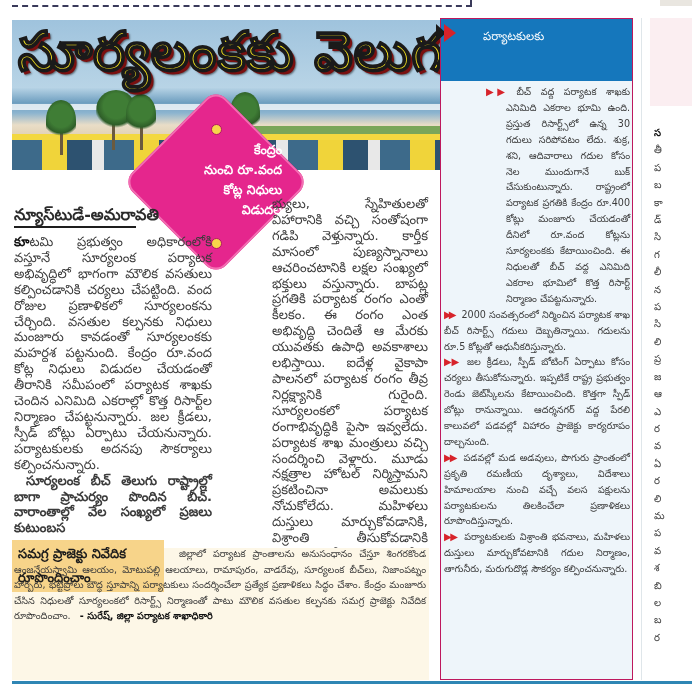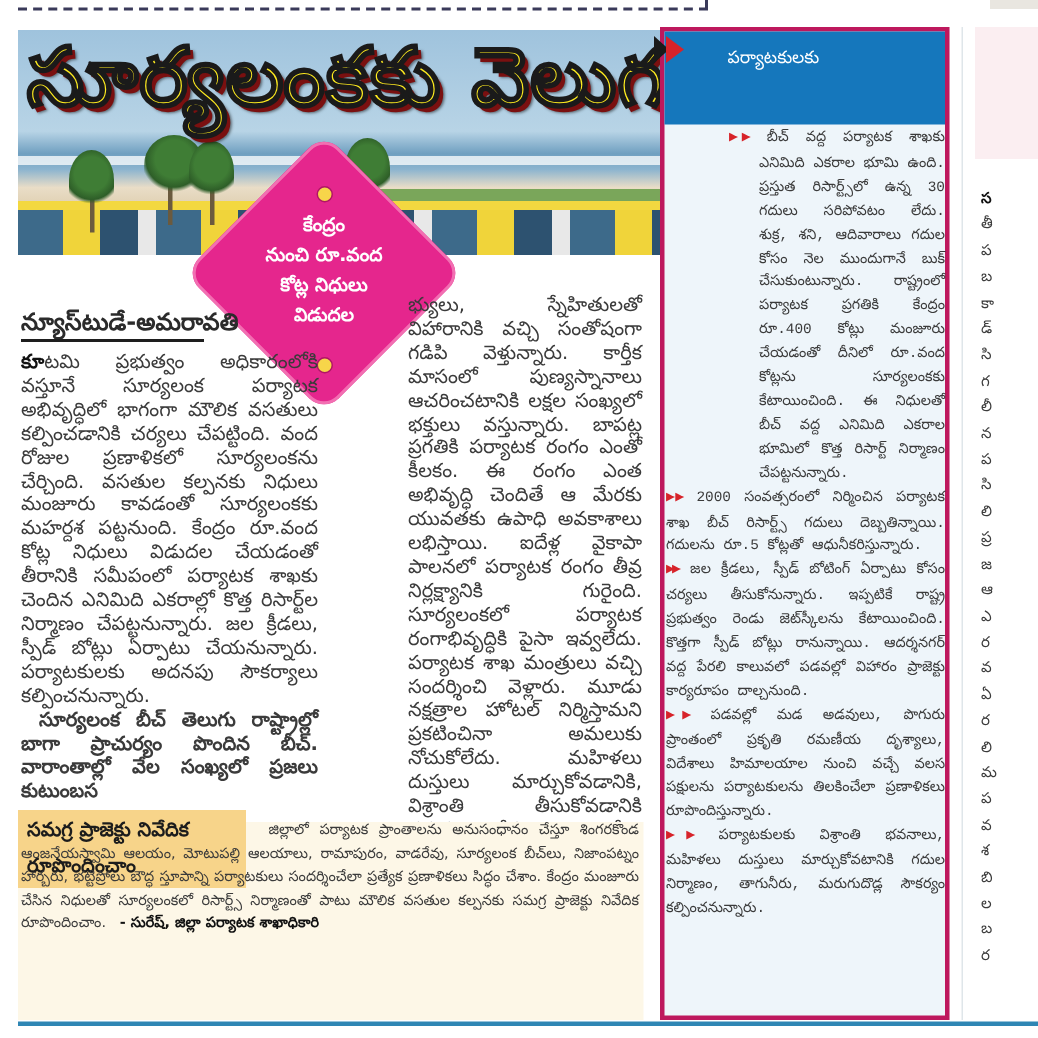--- a/index.html
+++ b/index.html
@@ -44,50 +44,50 @@
 
   
   .pink-diamond {
     position: absolute; left: 150px; top: 116px; width: 132px; height: 132px;
     transform: rotate(45deg); border-radius: 14px;
     background: #e5268d;
     box-shadow: 0 0 0 2px #f26fb2 inset;
   }
   .pink-text {
     position: absolute; left: 150px; top: 140px; width: 132px;
-    text-align: center; color: #ffffff; font-size: 12.5px; line-height: 20px; font-weight: bold;
+    text-align: right; color: #ffffff; font-size: 12.5px; line-height: 20px; font-weight: bold;
   }
   .pink-dot { position:absolute; width:9px; height:9px; border-radius:50%; background:#f7d54a; border:1px solid #b01566; }
 
   
   .byline {
     position: absolute; left: 14px; top: 205px; font-size: 16px; color:#2b2b2b; font-weight: bold;
   }
   .byline-rule { position:absolute; left:14px; top:226px; width:122px; height:2px; background:#1e1e1e; }
 
   .col {
     position: absolute; font-size: 13px; line-height: 15.9px; color: #3b3b3b;
     text-align: justify;
   }
   .col p { margin: 0; }
   .col .indent { text-indent: 12px; font-weight: bold; }
   .lead-bold { font-weight: bold; color:#111; }
 
   
   .side-box {
     position: absolute; left: 440px; top: 18px; width: 193px; height: 662px;
-    background: #eef5fa; border: 3px solid #be185d; box-sizing: border-box;
+    background: #eef5fa; border: 1px solid #be185d; box-sizing: border-box;
   }
   .side-head {
     position: absolute; left: 0; top: 0; width: 100%; height: 62px;
     background: #1577bc; color:#ffffff; box-sizing: border-box; padding: 6px 8px 0 42px;
     font-size: 11.5px; line-height: 22px;
   }
   .side-text { position:absolute; left: 444px; top: 84px; width: 186px; font-size: 9.6px; line-height: 15.9px; color:#3b3b3b; text-align: justify; }
-  .side-text p { margin: 0; font-family: Liberation Mono, monospace; }
+  .side-text p { margin: 0; }
   .bullet { color:#d7232a; font-weight:bold; font-size: 10px; letter-spacing:-3px; margin-right: 8px; }
 
   
   .quote-box {
     position: absolute; left: 12px; top: 548px; width: 417px; height: 132px;
     background: #fdf7e7;
   }
   .quote-title {
     position: absolute; left: 12px; top: 540px; width: 152px; height: 52px;
     background: #f7d48a; color: #1c1c1c; font-weight: bold; 

